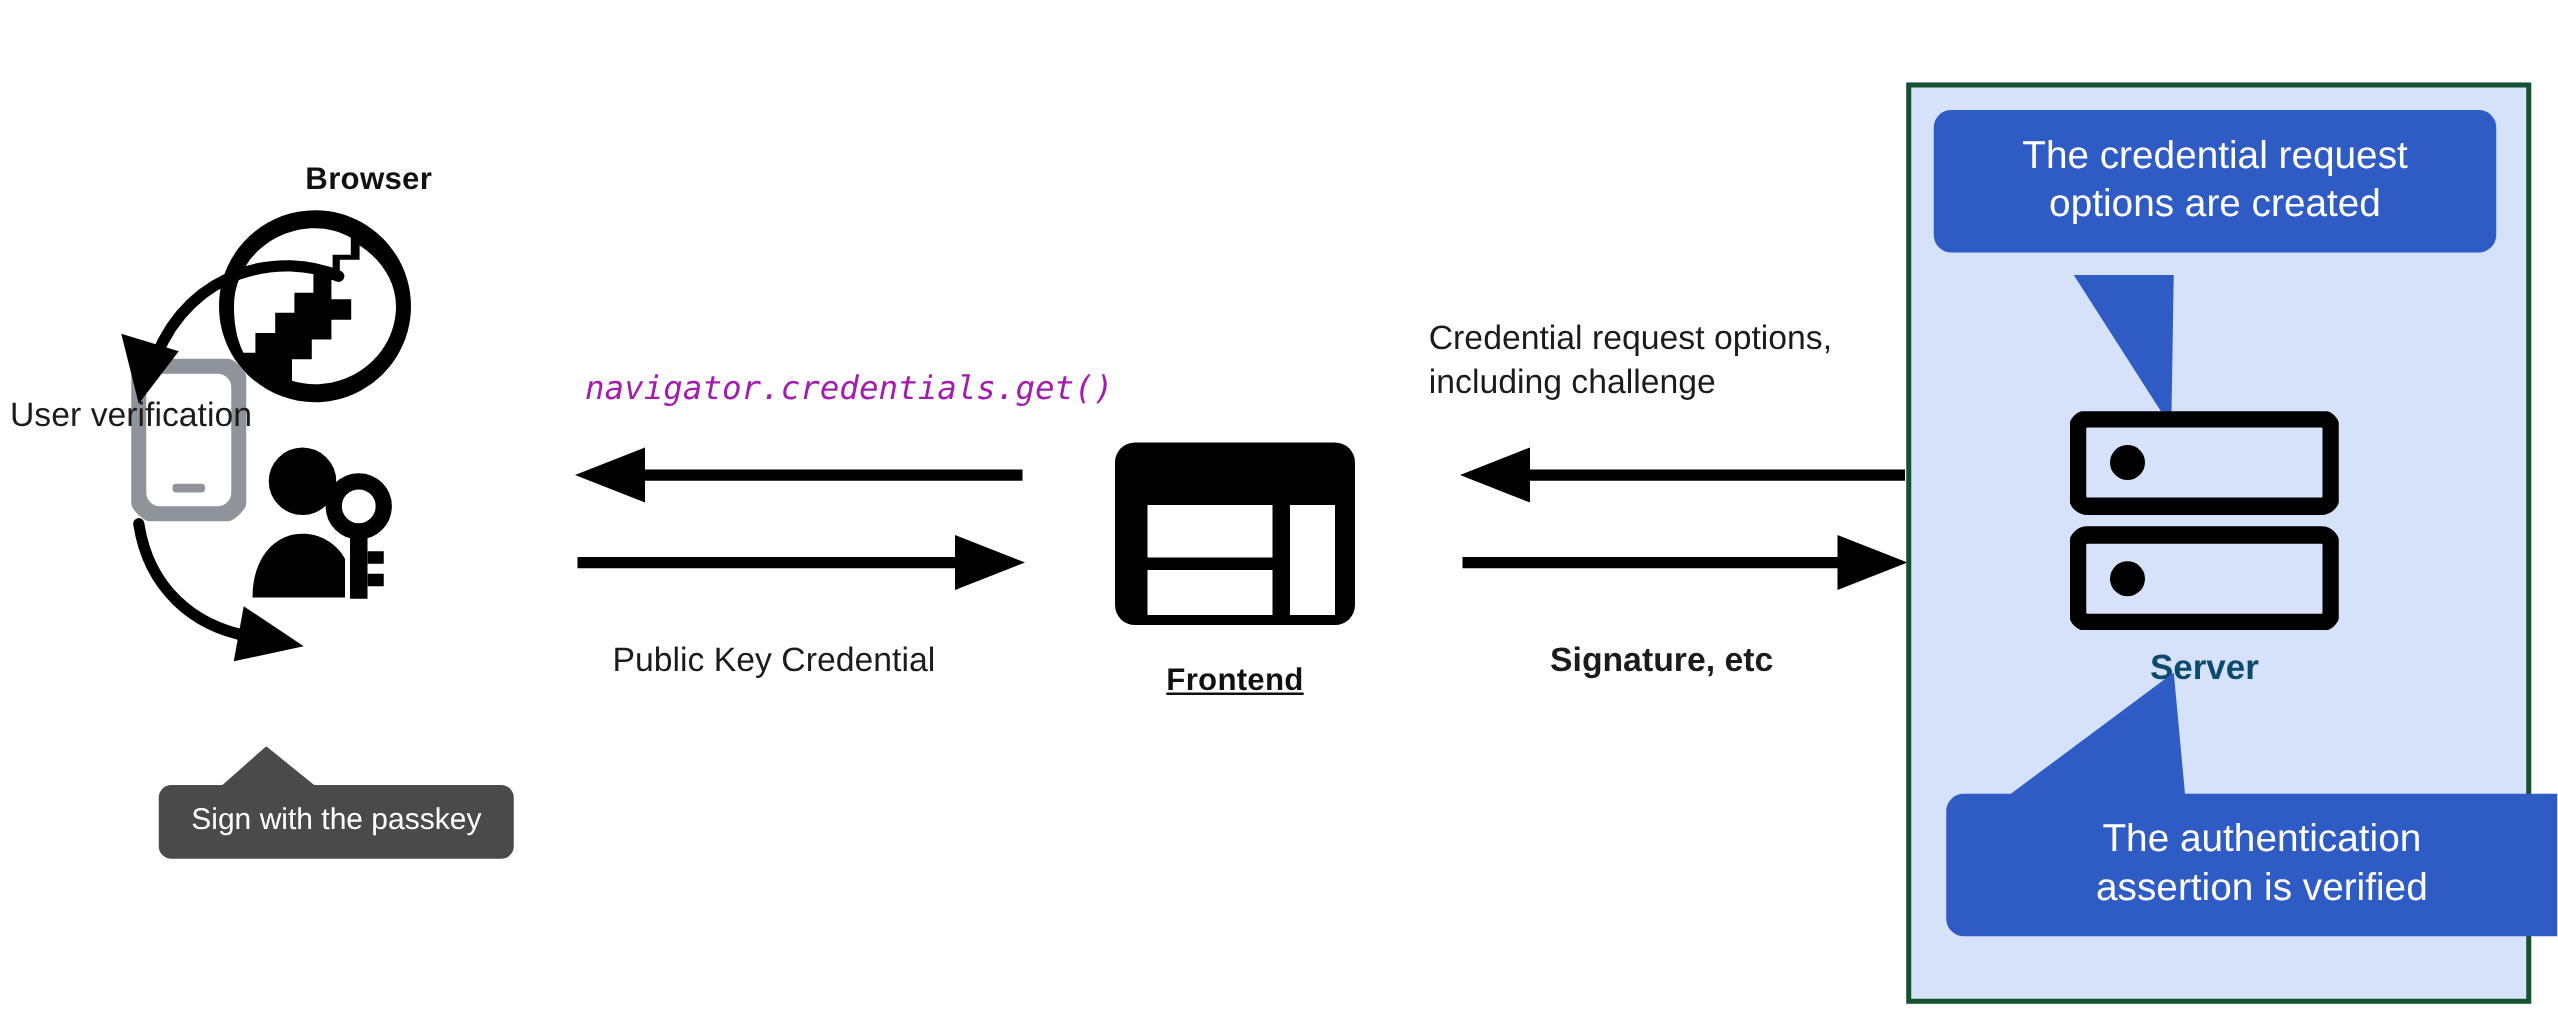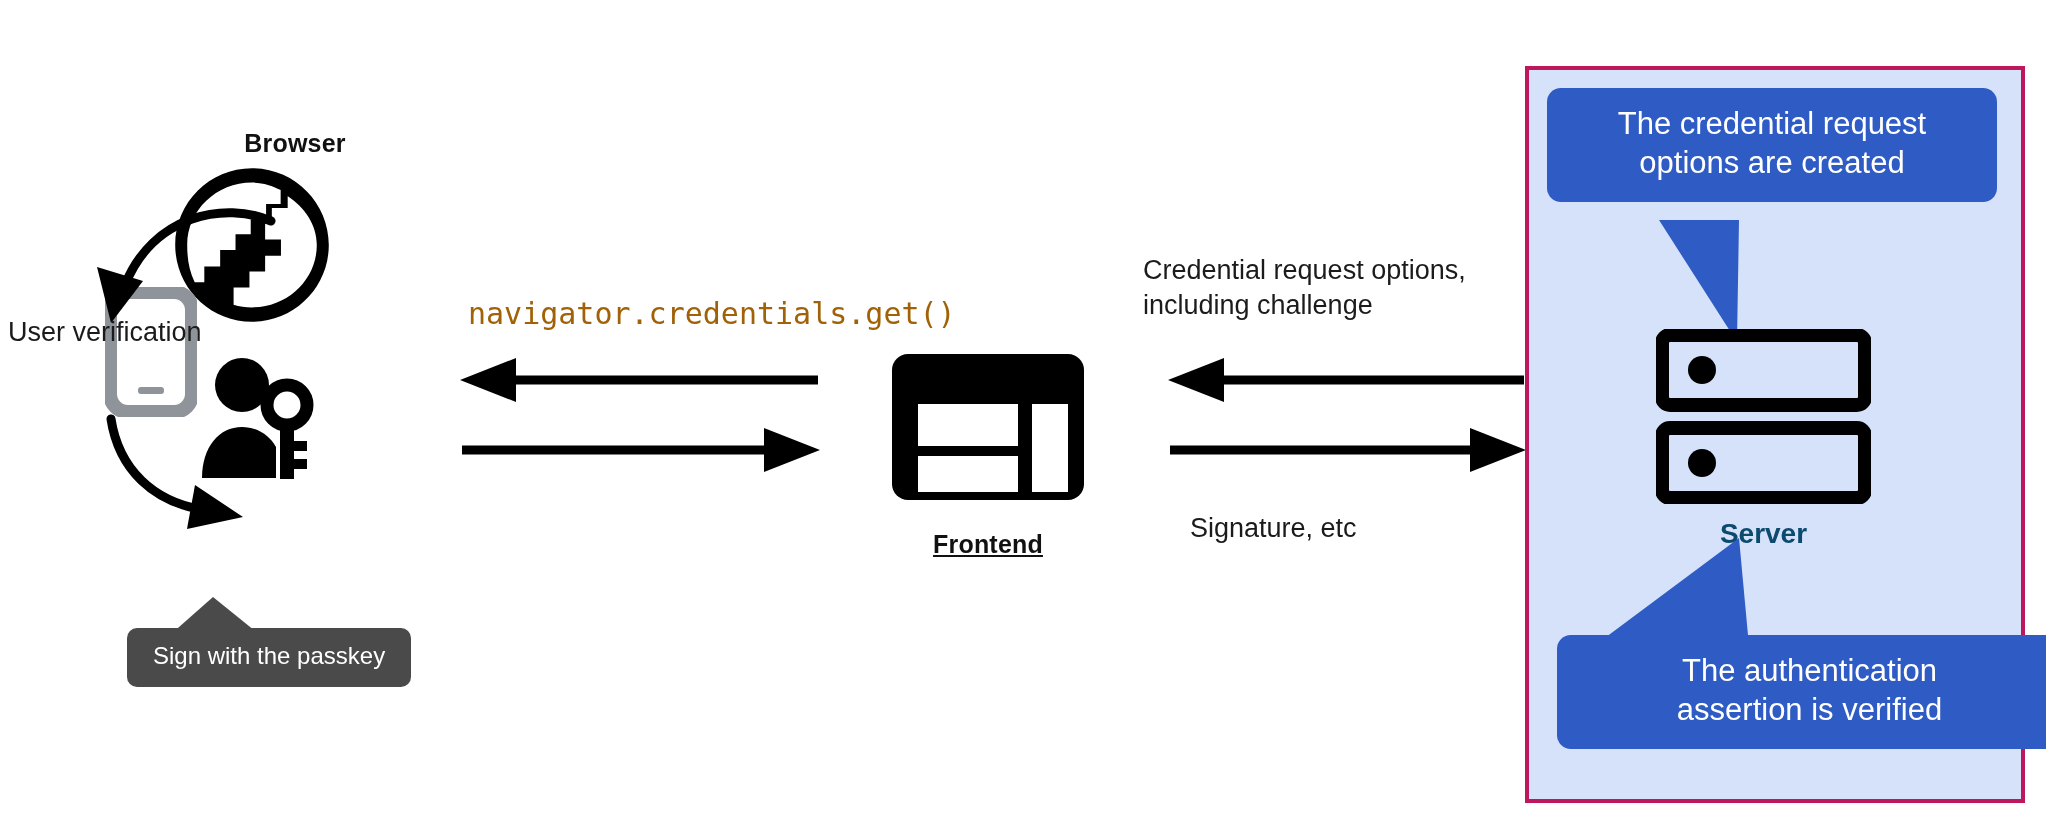--- a/index.html
+++ b/index.html
@@ -30,44 +30,45 @@
   }
   .flow-label {
     font-size: 27px;
     font-weight: 400;
     color: #1b1b1b;
     line-height: 1.30;
     white-space: pre-line;
   }
   .code-label {
     font-family: "DejaVu Sans Mono", "Liberation Mono", monospace;
-    font-size: 30px;
-    color: #a16207;
-    white-space: nowrap;
+    font-size: 26px;
+    color: #a21caf;
+    white-space: nowrap;
+    font-style: italic;
   }
 
   
   .arrow-svg { display: block; overflow: visible; }
 
   
   .tooltip-dark {
     background: #4a4a4a;
     color: #ffffff;
     font-size: 24px;
     border-radius: 10px;
     padding: 14px 26px 16px 26px;
     white-space: nowrap;
     line-height: 1.2;
     text-align: center;
   }
 
   
   .server-panel {
     background: #d5e2fa;
-    border: 4px solid #be185d;
+    border: 4px solid #14532d;
     box-sizing: border-box;
   }
   .bubble-blue {
     background: #2f5bc5;
     color: #ffffff;
     font-size: 31px;
     line-height: 1.26;
     border-radius: 14px;
     padding: 16px 26px 20px 26px;
     text-align: center;
@@ -153,20 +154,21 @@
     </svg>
   </div>
 
   <div class="abs" style="left:460px; top:400px; width:360px; height:50px;">
     <svg class="arrow-svg" width="360" height="50" viewBox="0 0 360 50" aria-hidden="true">
       <line x1="2" y1="25" x2="310" y2="25" stroke="#000000" stroke-width="9"></line>
       <polygon points="360,25 304,3 304,47" fill="#000000"></polygon>
     </svg>
   </div>
 
+  <div class="abs flow-label" style="left:490px; top:486px;">Public Key Credential</div>
 
   <div class="abs" style="left:890px; top:327px; width:196px; height:150px;">
     <svg width="196" height="150" viewBox="0 0 196 150" aria-hidden="true">
       <rect x="2" y="2" width="192" height="146" rx="16" ry="16" fill="#000000"></rect>
       <rect x="28" y="52" width="100" height="42" fill="#ffffff"></rect>
       <rect x="28" y="104" width="100" height="36" fill="#ffffff"></rect>
       <rect x="142" y="52" width="36" height="88" fill="#ffffff"></rect>
     </svg>
   </div>
   <div class="abs node-label" style="left:888px; top:505px; width:200px;text-decoration:underline;">Frontend</div>
@@ -181,21 +183,21 @@
     </svg>
   </div>
 
   <div class="abs" style="left:1168px; top:400px; width:358px; height:50px;">
     <svg class="arrow-svg" width="358" height="50" viewBox="0 0 358 50" aria-hidden="true">
       <line x1="2" y1="25" x2="308" y2="25" stroke="#000000" stroke-width="9"></line>
       <polygon points="358,25 302,3 302,47" fill="#000000"></polygon>
     </svg>
   </div>
 
-  <div class="abs flow-label" style="left:1190px; top:486px;">Signature, etc</div>
+  <div class="abs flow-label" style="left:1240px; top:486px;font-weight:bold;">Signature, etc</div>
 
   <div class="abs server-panel" style="left:1525px; top:41px; width:500px; height:737px;">
 
     <div class="abs" style="left:30px; top:150px; width:260px; height:125px;">
       <svg width="260" height="125" viewBox="0 0 260 125" aria-hidden="true">
         <polygon points="20,0 180,0 178,122 100,0" fill="#2f5bc5"></polygon>
       </svg>
     </div>
 
     <div class="abs bubble-blue" style="left:18px; top:18px; width:450px;">The credential request

